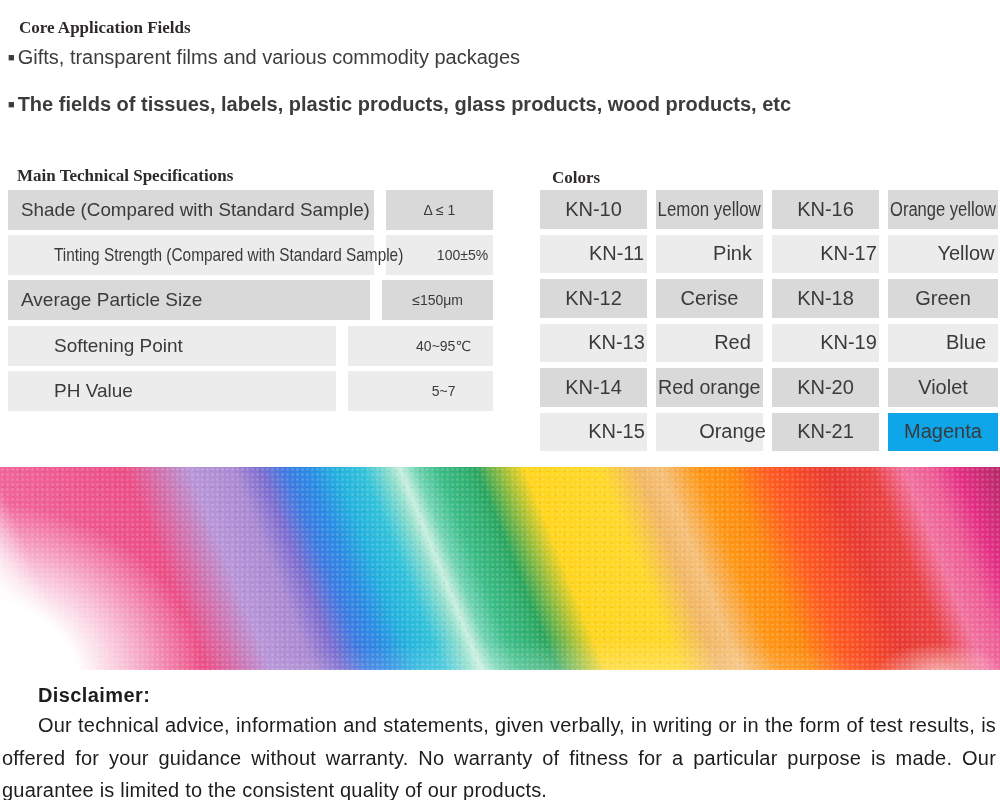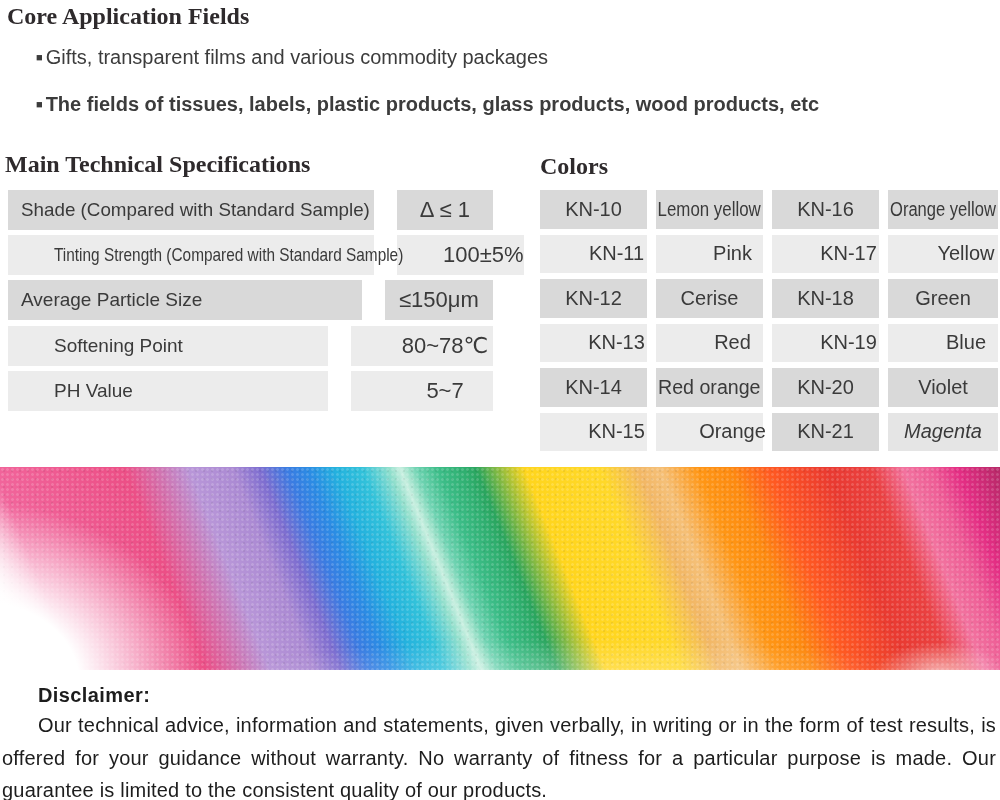--- a/index.html
+++ b/index.html
@@ -1,37 +1,37 @@
 <!DOCTYPE html>
 <html style="--row-dark: #d9d9d9; --row-light: #ececec; --heading: #2e2a2c; --text: #3a3a3a; --disclaimer: #1d1d1d;"><head>
 <meta charset="utf-8">
 <style>
   html,body{margin:0;padding:0;background:#ffffff;}
   body{width:1000px;height:800px;font-family:"Liberation Sans","DejaVu Sans",sans-serif;color:var(--text,#3a3a3a);}
   .page{position:relative;width:1000px;height:800px;overflow:hidden;background:#fff;}
 
-  .serif-heading{position:absolute;margin:0;font-family:"Liberation Serif","DejaVu Serif",serif;
-    font-weight:bold;font-size:24px;line-height:30px;color:var(--heading,#2e2a2c);white-space:nowrap;}
+  .serif-heading{position:absolute;margin:12px;font-family:"Liberation Serif","DejaVu Serif",serif;
+    font-weight:bold;font-size:17px;line-height:30px;color:var(--heading,#2e2a2c);white-space:nowrap;}
   #h-core{left:7px;top:1px;}
   #h-spec{left:5px;top:149px;}
   #h-colors{left:540px;top:151px;font-family:Liberation Serif, serif;}
 
-  .bullet-line{position:absolute;left:8px;font-size:20px;line-height:24px;color:#3c3c3c;white-space:nowrap;margin-left:28px;}
+  .bullet-line{position:absolute;left:8px;font-size:20px;line-height:24px;color:#3c3c3c;white-space:nowrap;}
   #bullet-1{top:45px;}
   #bullet-2{top:92px;font-weight:bold;}
   .bullet-marker{font-size:11px;vertical-align:3px;margin-right:3px;color:#3c3c3c;}
 
   
   .spec-table{position:absolute;left:8px;top:190px;width:485px;display:flex;flex-direction:column;gap:5.2px;}
-  .spec-row{display:flex;gap:23px;height:40px;}
+  .spec-row{display:flex;gap:12px;height:40px;}
   .spec-label{width:366px;display:flex;align-items:center;padding-left:13px;box-sizing:border-box;font-size:19px;}
-  .spec-value{width:112px;display:flex;align-items:center;justify-content:center;font-size:22px;}
+  .spec-value{width:112px;display:flex;align-items:center;justify-content:center;font-size:14px;}
   .dark{background:var(--row-dark,#d9d9d9);}
   .light{background:var(--row-light,#ececec);padding-left:46px;}
-  .plain{background:#e5e5e5;font-style:italic;}
+  .plain{background:#0ea5e9;}
 
   
   .colors-table{position:absolute;left:540px;top:190px;width:458px;display:flex;flex-direction:column;gap:6px;}
   .colors-row{display:flex;gap:9px;height:38.5px;}
   .color-cell{width:107px;display:flex;align-items:center;justify-content:center;font-size:20px;box-sizing:border-box;}
   .color-cell:last-child{width:110px;}
 
   .fit{display:inline-block;white-space:nowrap;}
   .cell-left .fit{transform-origin:0 50%;}
   .cell-center .fit{transform-origin:50% 50%;}
@@ -109,21 +109,21 @@
         </div>
       <div class="spec-value cell-center dark">
           <span class="fit">≤150μm</span>
         </div>
     </div>
     <div class="spec-row">
       <div class="spec-label cell-left light">
           <span class="fit">Softening Point</span>
         </div>
       <div class="spec-value cell-center light">
-          <span class="fit">80~78℃</span>
+          <span class="fit">40~95℃</span>
         </div>
     </div>
     <div class="spec-row">
       <div class="spec-label cell-left light">
           <span class="fit">PH Value</span>
         </div>
       <div class="spec-value cell-center light">
           <span class="fit">5~7</span>
         </div>
     </div>

